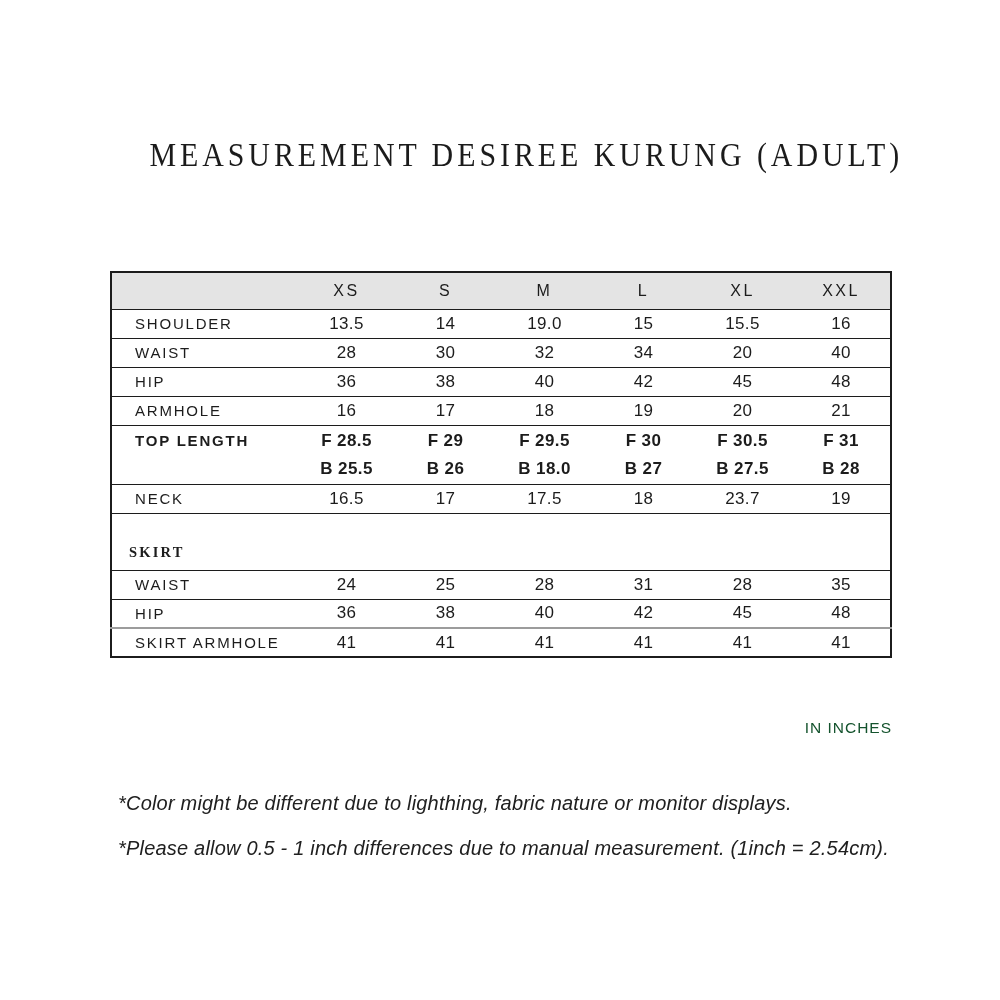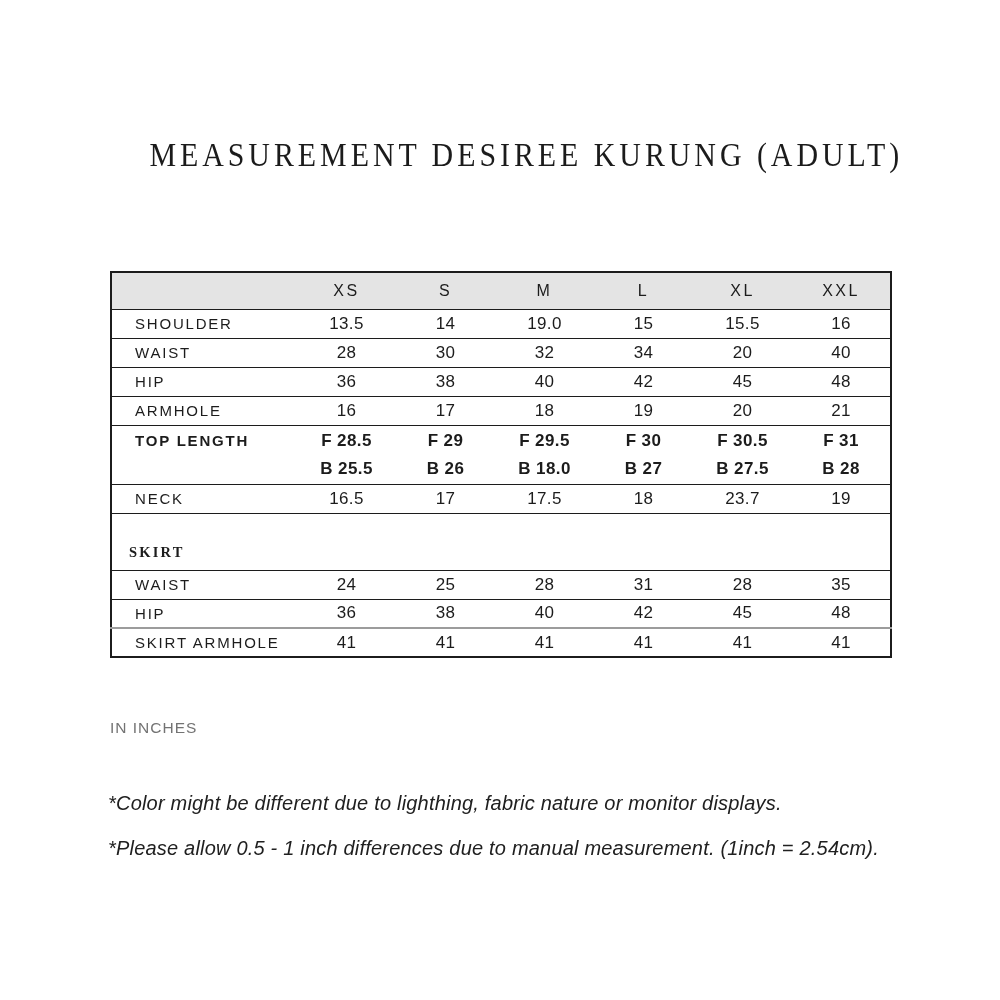--- a/index.html
+++ b/index.html
@@ -73,35 +73,35 @@
     font-weight: 700;
     font-size: 14.5px;
     letter-spacing: 2.2px;
     text-align: left;
     font-family: Liberation Serif, serif;
   }
 
   
   .unit-note {
     position: absolute; left: 110px; top: 719px; width: 782px;
-    text-align: left;
+    text-align: right;
     font-size: 15.5px;
     letter-spacing: 1px;
-    color: #737373;
+    color: #14532d;
   }
 
   
   .footnotes {
     position: absolute; left: 108px; top: 791px; width: 860px;
     font-style: italic;
     font-size: 20px;
     letter-spacing: 0.2px;
     color: #202020;
   }
-  .footnotes p { margin: 0 0 21px 0; line-height: 24px; }
+  .footnotes p { margin: 0 0 21px 10px; line-height: 24px; }
 </style>
 </head>
 <body>
 
 <div id="page">
 
   <div class="title-wrap">
     <span class="title-inner">MEASUREMENT DESIREE KURUNG (ADULT)</span>
   </div>
 

